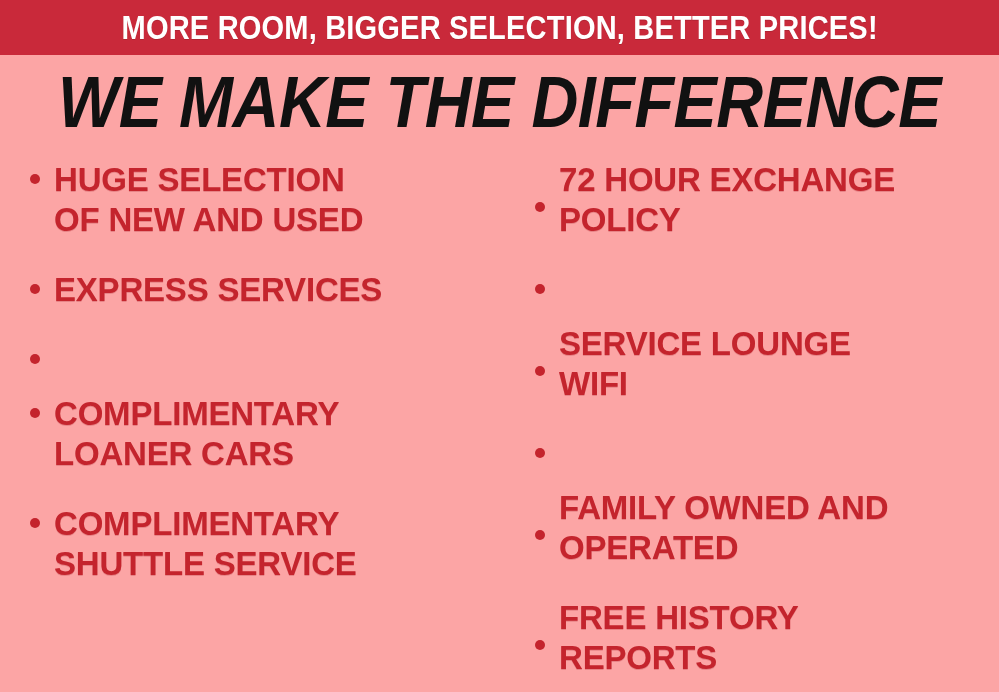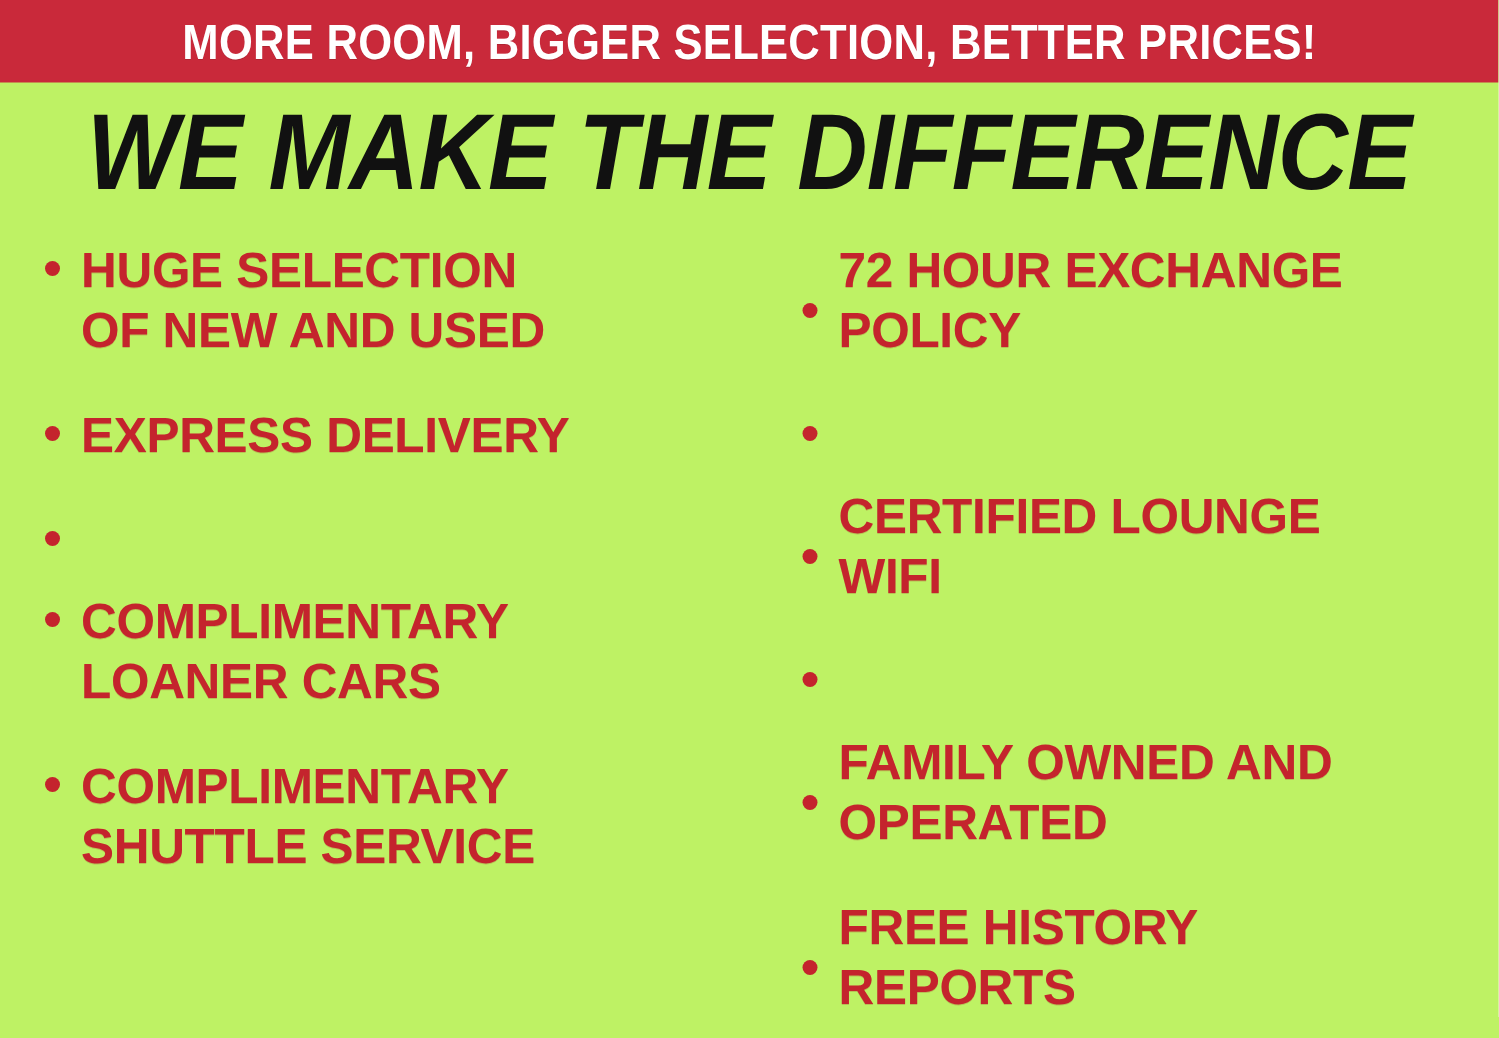--- a/index.html
+++ b/index.html
@@ -11,21 +11,21 @@
     height: 692px;
     background: #fbfbfa;
     font-family: "Liberation Sans", sans-serif;
     overflow: hidden;
   }
 
   .ad {
     position: relative;
     width: 999px;
     height: 692px;
-    background: #bef264;
+    background: #fca5a5;
     box-sizing: border-box;
   }
 
   
   .banner {
     position: absolute;
     left: 0;
     top: 0;
     width: 999px;
     height: 55px;
@@ -127,21 +127,21 @@
   <div class="columns">
 
     <div class="column left">
       <div class="bullet-item">
         <span class="bullet-dot"></span>
         <span class="bullet-text">HUGE SELECTION
 OF NEW AND USED</span>
       </div>
       <div class="bullet-item">
         <span class="bullet-dot"></span>
-        <span class="bullet-text">EXPRESS DELIVERY</span>
+        <span class="bullet-text">EXPRESS SERVICES</span>
       </div>
       <div class="bullet-item">
         <span class="bullet-dot"></span>
       </div>
       <div class="bullet-item">
         <span class="bullet-dot"></span>
         <span class="bullet-text">COMPLIMENTARY
 LOANER CARS</span>
       </div>
       <div class="bullet-item">
@@ -155,21 +155,21 @@
       <div class="bullet-item">
         <span class="bullet-dot"></span>
         <span class="bullet-text">72 HOUR EXCHANGE
 POLICY</span>
       </div>
       <div class="bullet-item">
         <span class="bullet-dot"></span>
       </div>
       <div class="bullet-item">
         <span class="bullet-dot"></span>
-        <span class="bullet-text">CERTIFIED LOUNGE
+        <span class="bullet-text">SERVICE LOUNGE
 WIFI</span>
       </div>
       <div class="bullet-item">
         <span class="bullet-dot"></span>
       </div>
       <div class="bullet-item">
         <span class="bullet-dot"></span>
         <span class="bullet-text">FAMILY OWNED AND
 OPERATED</span>
       </div>

